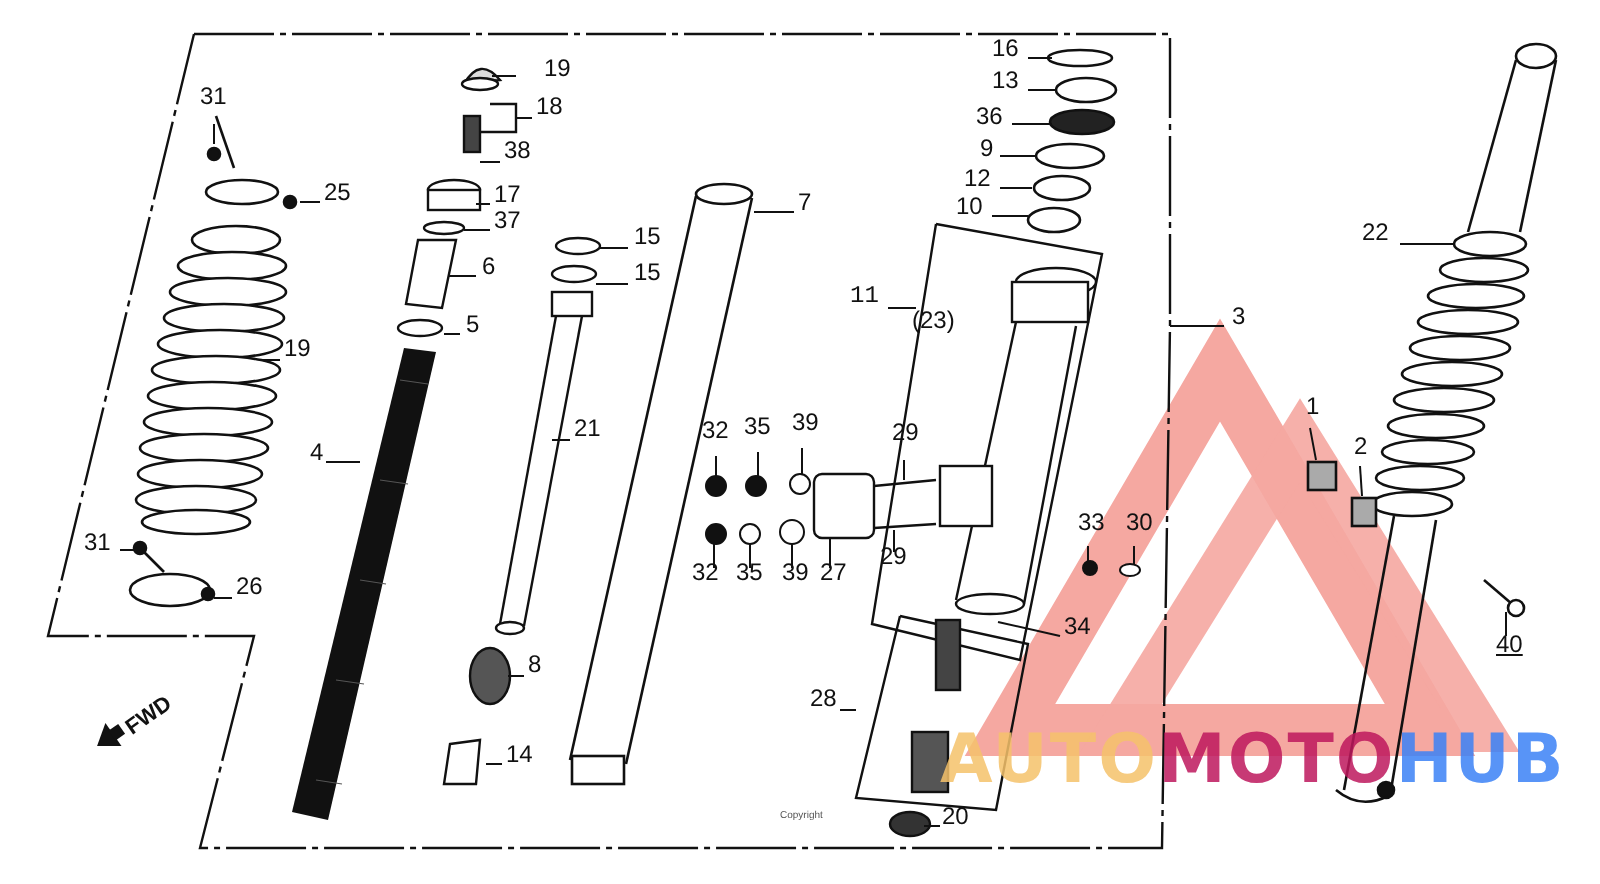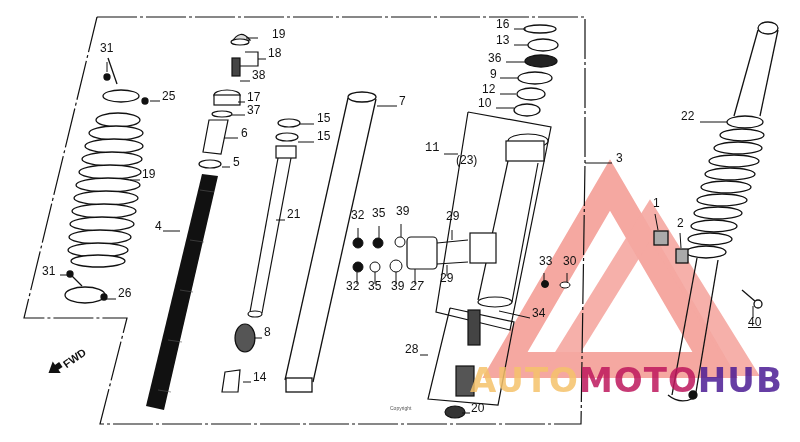--- a/index.html
+++ b/index.html
@@ -241,21 +241,21 @@
       <div class="lbl" style="left: 317px; top: 112px;">15</div>
       <div class="lbl" style="left: 317px; top: 130px;">15</div>
       <div class="lbl" style="left: 287px; top: 208px;">21</div>
       <div class="lbl" style="left: 399px; top: 95px;">7</div>
       <div class="lbl" style="left: 351px; top: 209px;">32</div>
       <div class="lbl" style="left: 372px; top: 207px;">35</div>
       <div class="lbl" style="left: 396px; top: 205px;">39</div>
       <div class="lbl" style="left: 346px; top: 280px;">32</div>
       <div class="lbl" style="left: 368px; top: 280px;">35</div>
       <div class="lbl" style="left: 391px; top: 280px;">39</div>
-      <div class="lbl" style="left: 410px; top: 280px; font-style: italic;">27</div>
+      <div class="lbl" style="left: 410px; top: 280px;">27</div>
       <div class="lbl" style="left: 446px; top: 210px;">29</div>
       <div class="lbl" style="left: 440px; top: 272px;">29</div>
       <div class="lbl" style="left: 425px; top: 142px; font-family: Liberation Mono, monospace;">11</div>
       <div class="lbl" style="left: 416px; top: 154px; margin-left: 40px;">(23)</div>
       <div class="lbl" style="left: 496px; top: 18px;">16</div>
       <div class="lbl" style="left: 496px; top: 34px;">13</div>
       <div class="lbl" style="left: 488px; top: 52px;">36</div>
       <div class="lbl" style="left: 490px; top: 68px;">9</div>
       <div class="lbl" style="left: 482px; top: 83px;">12</div>
       <div class="lbl" style="left: 478px; top: 97px;">10</div>
@@ -269,15 +269,15 @@
       <div class="lbl" style="left: 653px; top: 197px;">1</div>
       <div class="lbl" style="left: 677px; top: 217px;">2</div>
       <div class="lbl" style="left: 748px; top: 316px; text-decoration: underline;">40</div>
     </div>
 
   
   <div class="copy">Copyright</div>
 
   
   <div class="wm-text">
-    <span style="color:#f5c26b">AUTO</span><span style="color:#be185d">MOTO</span><span style="color:#4c1d95">HUB</span>
+    <span style="color:#f5c26b">AUTO</span><span style="color:#be185d">MOTO</span><span style="color:#3b82f6">HUB</span>
   </div>
 </div>
 
 </body></html>

